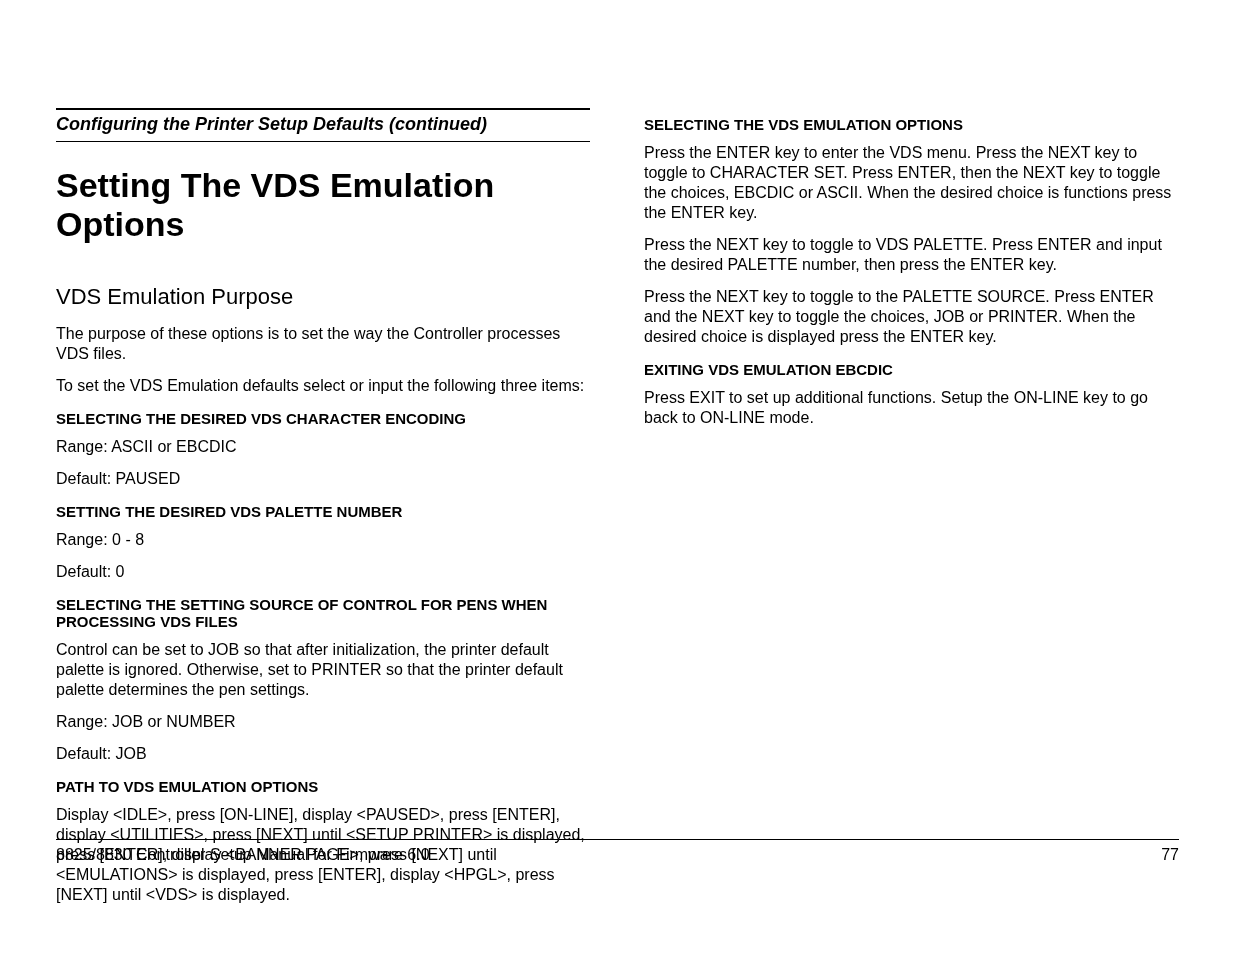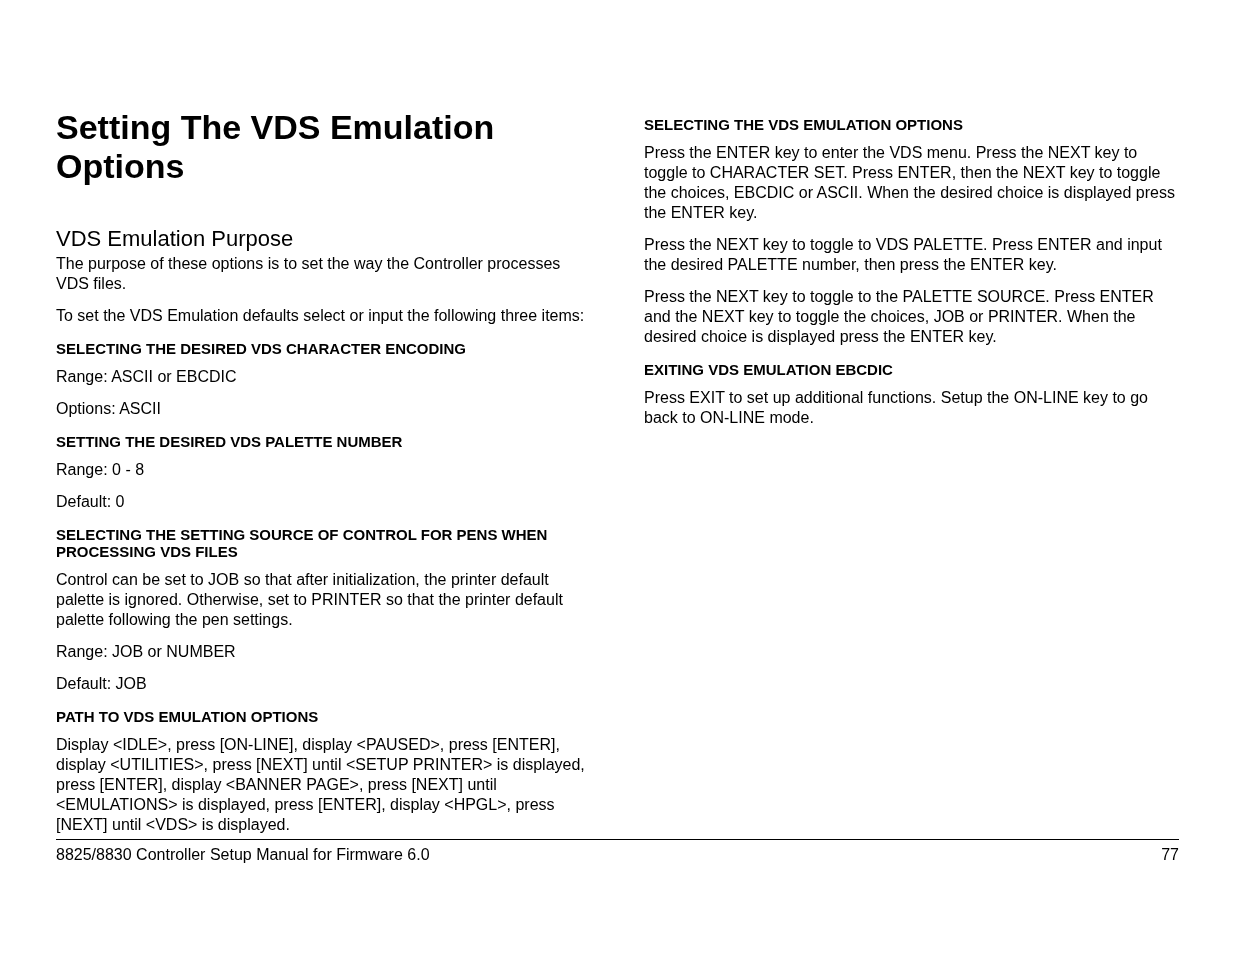--- a/index.html
+++ b/index.html
@@ -3,57 +3,60 @@
 <meta charset="utf-8">
 <style>
   * { box-sizing: border-box; margin: 0; padding: 0; }
   html, body { width: 1235px; height: 954px; background: #fff; font-family: Arial, Helvetica, sans-serif; color: #000; }
   .page { width: 1235px; height: 954px; position: relative; padding: 108px 56px 0 56px; }
   .columns { display: flex; gap: 54px; }
   .col { width: 534px; }
   .section-header-rule { border-top: 2px solid #000; border-bottom: 1px solid #000; padding: 4px 0 6px 0; margin-bottom: 24px; }
   .section-header-text { font-weight: bold; font-style: italic; font-size: 18px; }
   .h1 { font-size: 34px; font-weight: bold; margin-bottom: 40px; }
-  .h2 { font-size: 22px; font-weight: normal; margin-bottom: 2px; }
+  .h2 { font-size: 22px; font-weight: normal; margin-bottom: 14px; }
   .para { font-size: 16px; line-height: 1.25; margin-bottom: 12px; }
   .h3 { font-size: 15px; font-weight: bold; margin-top: 14px; margin-bottom: 10px; }
   .footer { position: absolute; left: 56px; right: 56px; bottom: 90px; border-top: 1px solid #000; padding-top: 6px; display: flex; justify-content: space-between; font-size: 16px; }
 </style>
 </head>
 <body>
 
 <div class="page">
   <div class="columns">
 
     <div class="col">
+      <div class="section-header-rule">
+        <div class="section-header-text">Configuring the Printer Setup Defaults (continued)</div>
+      </div>
       <div class="h1">Setting The VDS Emulation Options</div>
       <div class="h2">VDS Emulation Purpose</div>
       <div class="para">The purpose of these options is to set the way the Controller processes VDS files.</div>
       <div class="para">To set the VDS Emulation defaults select or input the following three items:</div>
 
       <div class="h3">SELECTING THE DESIRED VDS CHARACTER ENCODING</div>
       <div class="para">Range: ASCII or EBCDIC</div>
-      <div class="para">Options: ASCII</div>
+      <div class="para">Default: PAUSED</div>
 
       <div class="h3">SETTING THE DESIRED VDS PALETTE NUMBER</div>
       <div class="para">Range: 0 - 8</div>
       <div class="para">Default: 0</div>
 
       <div class="h3">SELECTING THE SETTING SOURCE OF CONTROL FOR PENS WHEN PROCESSING VDS FILES</div>
-      <div class="para">Control can be set to JOB so that after initialization, the printer default palette is ignored. Otherwise, set to PRINTER so that the printer default palette following the pen settings.</div>
+      <div class="para">Control can be set to JOB so that after initialization, the printer default palette is ignored. Otherwise, set to PRINTER so that the printer default palette determines the pen settings.</div>
       <div class="para">Range: JOB or NUMBER</div>
       <div class="para">Default: JOB</div>
 
       <div class="h3">PATH TO VDS EMULATION OPTIONS</div>
       <div class="para">Display &lt;IDLE&gt;, press [ON-LINE], display &lt;PAUSED&gt;, press [ENTER], display &lt;UTILITIES&gt;, press [NEXT] until &lt;SETUP PRINTER&gt; is displayed, press [ENTER], display &lt;BANNER PAGE&gt;, press [NEXT] until &lt;EMULATIONS&gt; is displayed, press [ENTER], display &lt;HPGL&gt;, press [NEXT] until &lt;VDS&gt; is displayed.</div>
     </div>
 
     <div class="col">
       <div class="h3" style="margin-top:8px">SELECTING THE VDS EMULATION OPTIONS</div>
-      <div class="para">Press the ENTER key to enter the VDS menu.  Press the NEXT key to toggle to CHARACTER SET.  Press ENTER, then the NEXT key to toggle the choices, EBCDIC or ASCII.  When the desired choice is displayed press the ENTER key.</div>
+      <div class="para">Press the ENTER key to enter the VDS menu.  Press the NEXT key to toggle to CHARACTER SET.  Press ENTER, then the NEXT key to toggle the choices, EBCDIC or ASCII.  When the desired choice is functions press the ENTER key.</div>
       <div class="para">Press the NEXT key to toggle to VDS PALETTE.  Press ENTER and input the desired PALETTE number, then press the ENTER key.</div>
       <div class="para">Press the NEXT key to toggle to the PALETTE SOURCE.  Press ENTER and the NEXT key to toggle the choices, JOB or PRINTER.  When the desired choice is displayed press the ENTER key.</div>
 
       <div class="h3">EXITING VDS EMULATION EBCDIC</div>
       <div class="para">Press EXIT to set up additional functions.  Setup the ON-LINE key to go back to ON-LINE mode.</div>
     </div>
 
   </div>
 
   <div class="footer">

